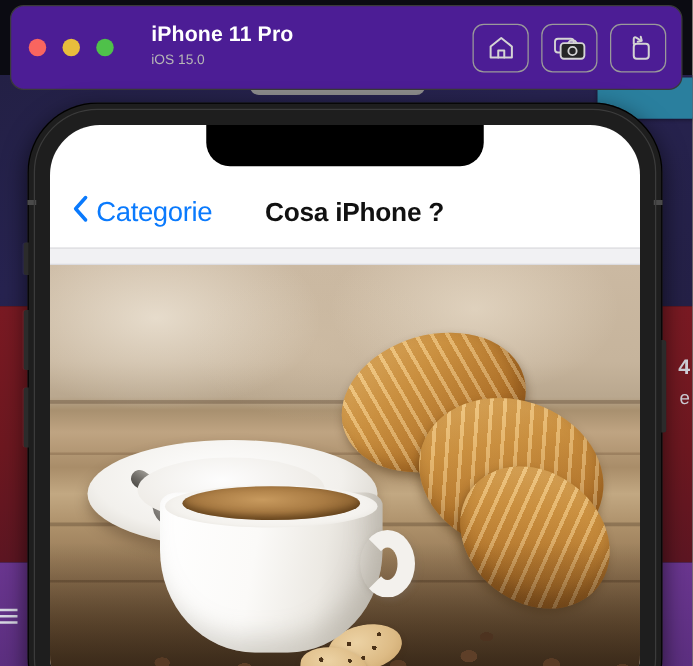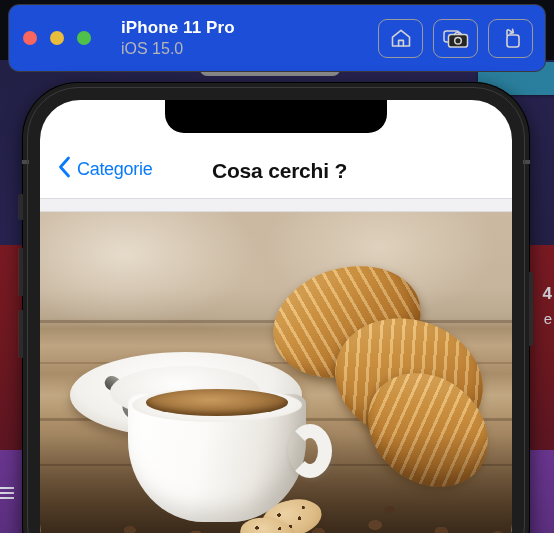--- a/index.html
+++ b/index.html
@@ -72,21 +72,21 @@
     height: 2px;
     margin-bottom: 3px;
     background: #d8d8e4;
   }
 
   
   #titlebar {
     position: absolute;
     left: 8px; top: 4px;
     width: 538px; height: 68px;
-    background: #1d4ed8;
+    background: #4c1d95;
     border-radius: 11px;
     border: 1px solid #3a3a3a;
   }
   .lights { position: absolute; left: 14px; top: 26px; display: flex; gap: 13px; }
   .light { width: 14px; height: 14px; border-radius: 50%; }
   .light.red { background: #f9655f; }
   .light.yellow { background: #e8bd3c; }
   .light.green { background: #4fc14a; }
 
   .tb-titles {
@@ -96,21 +96,21 @@
   }
   .tb-title {
     color: #ffffff;
     font-size: 17px;
     font-weight: bold;
     line-height: 22px;
     letter-spacing: .1px;
   }
   .tb-sub {
     color: #b6b6b6;
-    font-size: 16px;
+    font-size: 11px;
     line-height: 19px;
   }
 
   .tb-buttons {
     position: absolute;
     right: 12px; top: 14px;
     display: flex;
     gap: 10px;
   }
   .tb-btn {
@@ -248,21 +248,21 @@
   #back-button {
     position: absolute;
     left: 18px; top: 8px;
     display: flex;
     align-items: center;
     gap: 6px;
     color: #0a7afd;
     cursor: pointer;
   }
   #back-label {
-    font-size: 18px;
+    font-size: 22px;
     letter-spacing: -0.3px;
   }
   #nav-title {
     position: absolute;
     left: 172px; top: 11px;
     font-size: 21px;
     font-weight: bold;
     color: #111;
     letter-spacing: -0.2px;
   }
@@ -523,21 +523,21 @@
 
     <div id="navbar">
       <div id="back-button">
         <span>
           <svg width="13" height="22" viewBox="0 0 13 22" fill="none" stroke="#0a7afd" stroke-width="2.8" stroke-linecap="round" stroke-linejoin="round">
             <path d="M10.5 2 L2.5 11 L10.5 20"></path>
           </svg>
         </span>
         <span id="back-label">Categorie</span>
       </div>
-      <div id="nav-title">Cosa cerchi ?</div>
+      <div id="nav-title">Cosa iPhone ?</div>
     </div>
     <div id="nav-separator"></div>
 
     <div id="content">
       <div id="photo">
 
         <div class="plank p1"></div>
         <div class="plank p2"></div>
         <div class="plank p3"></div>
         <div class="plank p4"></div>

